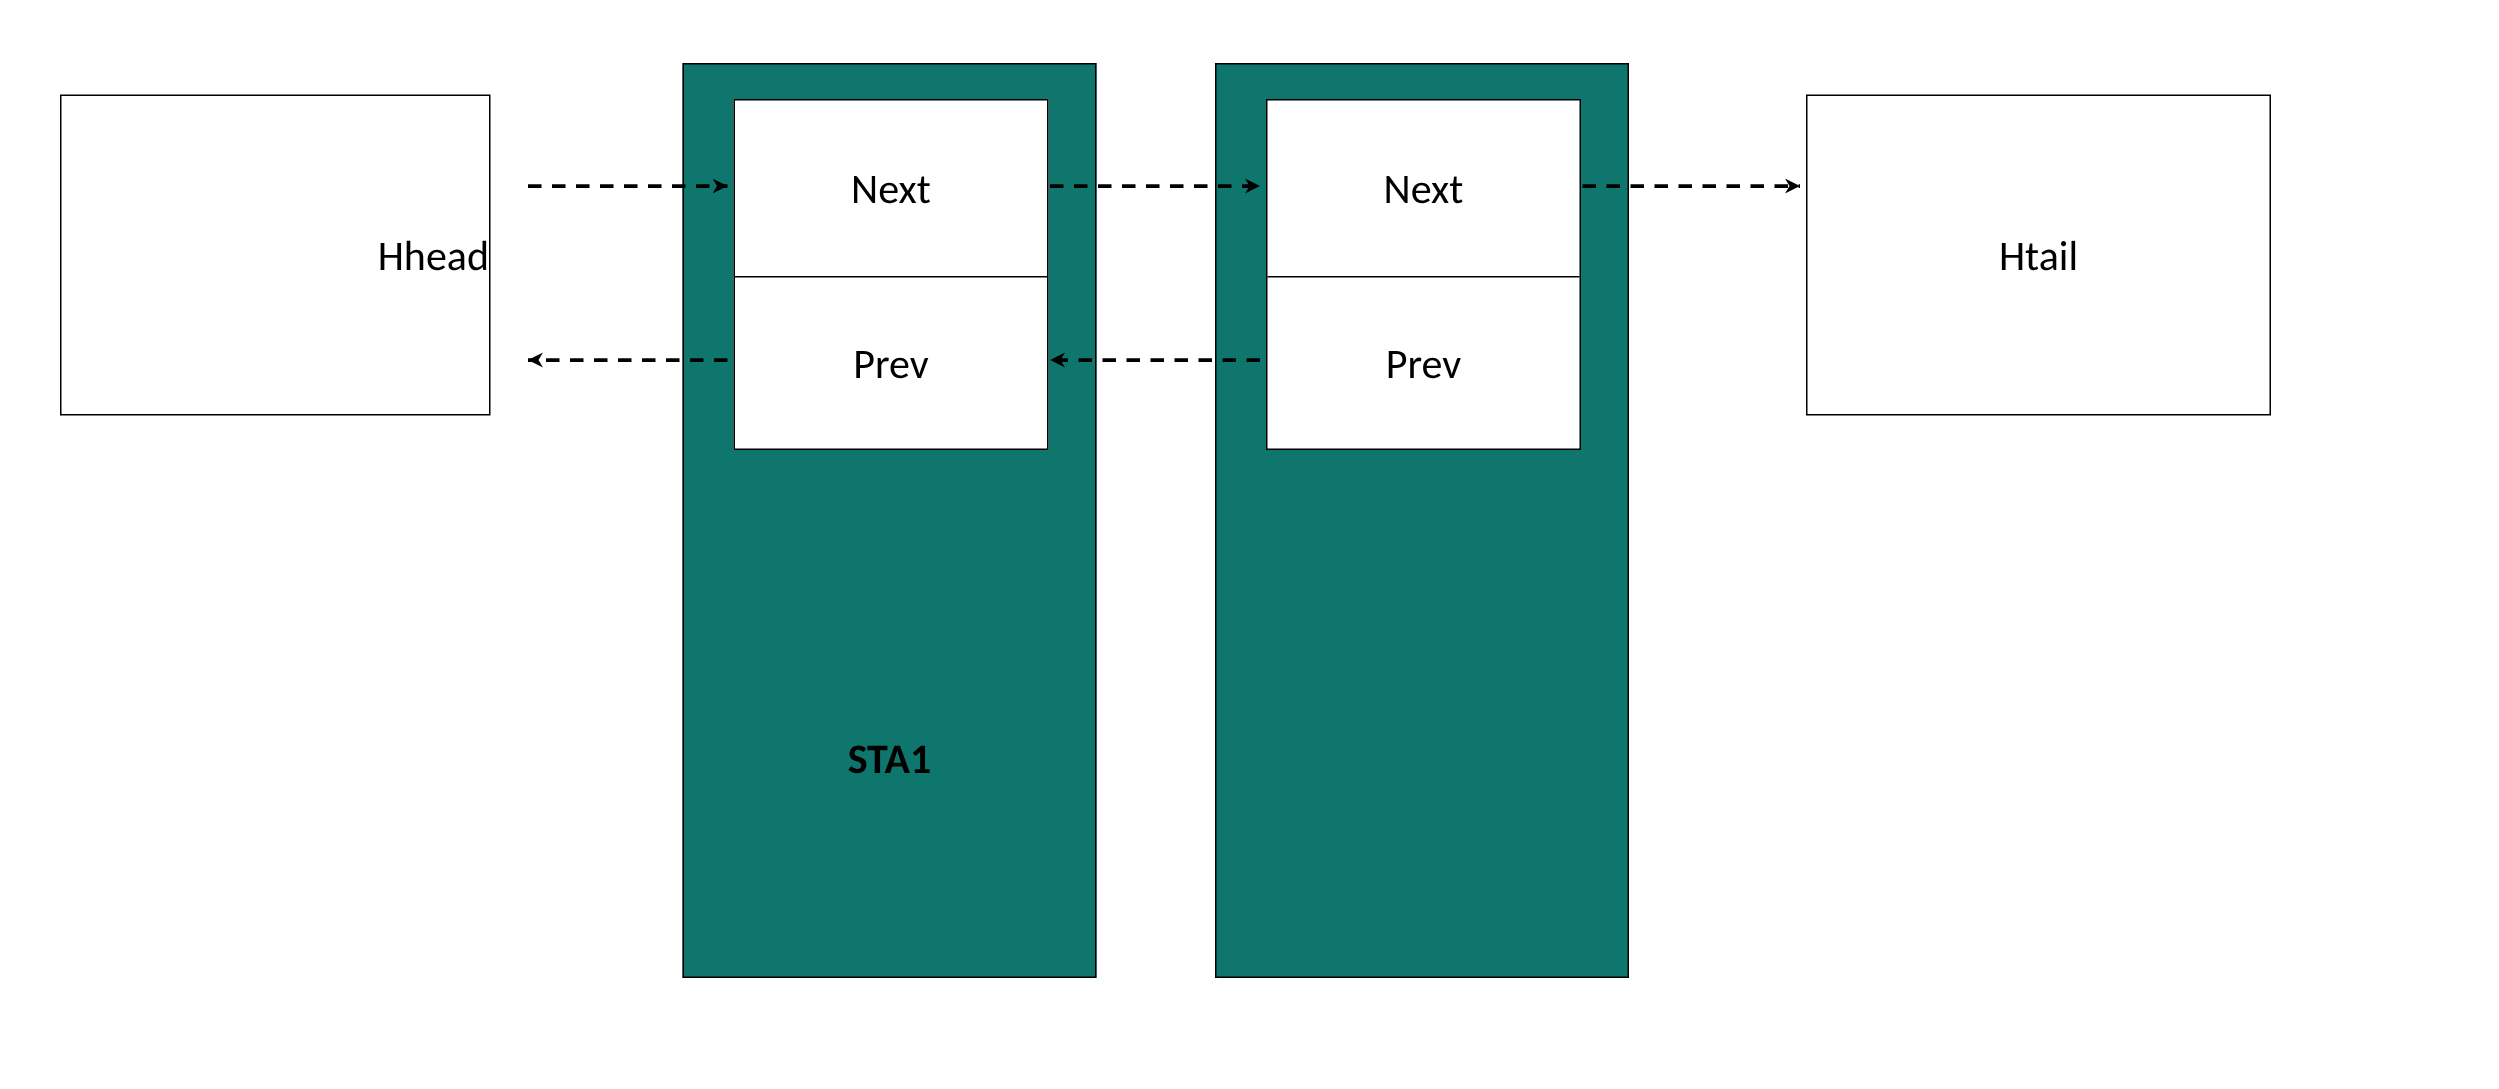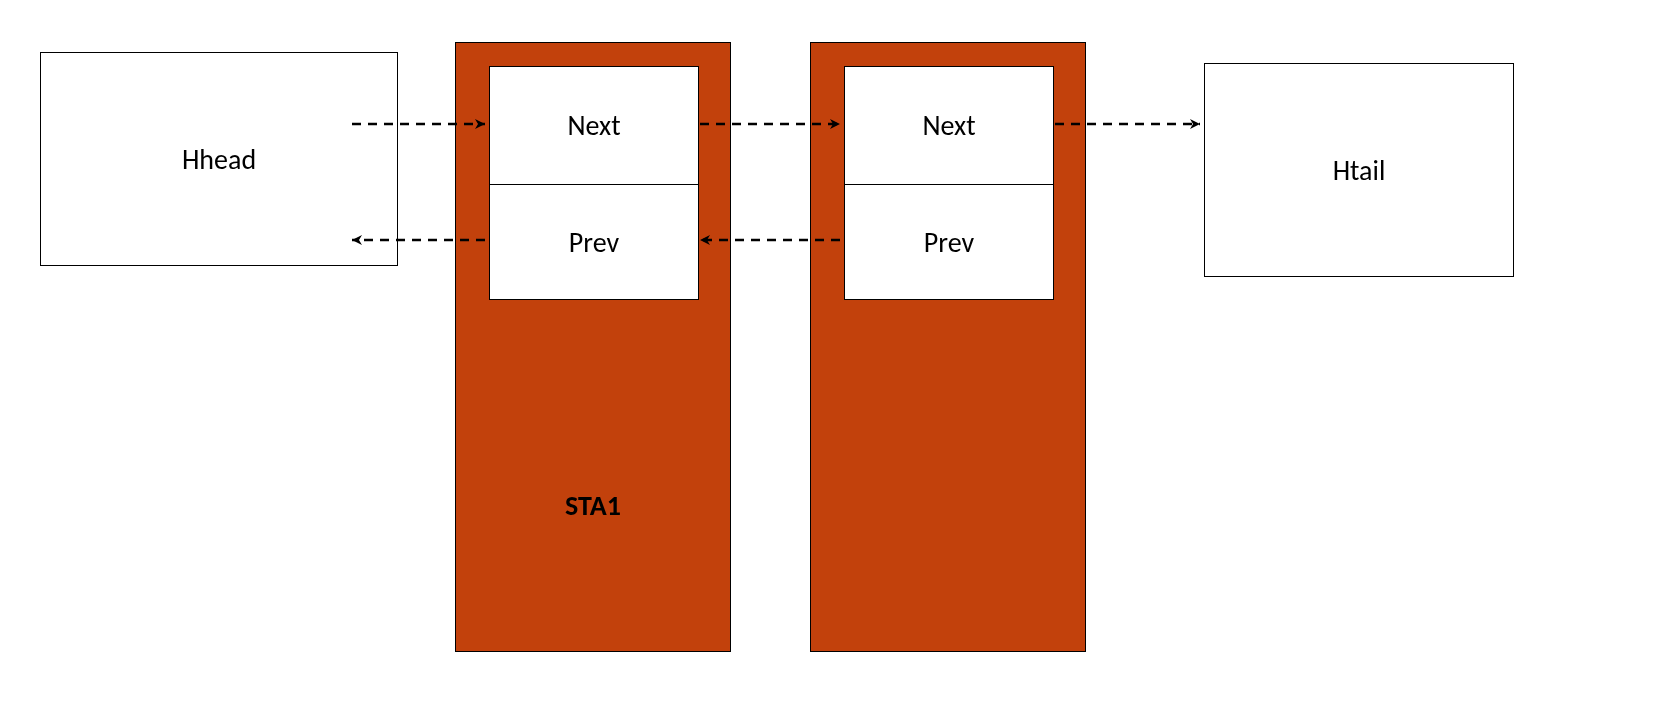--- a/index.html
+++ b/index.html
@@ -27,21 +27,21 @@
     background: #fff;
   }
   .label-text {
     user-select: none;
   }
   
   .node-outer {
     position: absolute;
     border: 1.5px solid #000;
     box-sizing: border-box;
-    background: #c2410c;
+    background: #0f766e;
   }
   .node-inner-wrap {
     position: absolute;
     border: 1.5px solid #000;
     box-sizing: border-box;
     background: #fff;
   }
   .node-cell {
     position: absolute;
     left: 0;
@@ -71,21 +71,21 @@
     width: 1666px;
     height: 726px;
     pointer-events: none;
   }
 </style>
 </head>
 <body>
 
 <div class="diagram">
 
-  <div class="box" style="left:40px; top:52px; width:358px; height:214px;">
+  <div class="box" style="left:40px; top:63px; width:287px; height:214px;justify-content:flex-end;">
     <span class="label-text">Hhead</span>
   </div>
 
   <div class="node-outer" style="left:455px; top:42px; width:276px; height:610px;">
 
     <div class="node-inner-wrap" style="left:33px; top:23px; width:210px; height:234px;">
       <div class="node-cell" style="top:0; height:117px;">
         <span class="label-text">Next</span>
       </div>
       <div class="cell-divider" style="top:117px;"></div>

